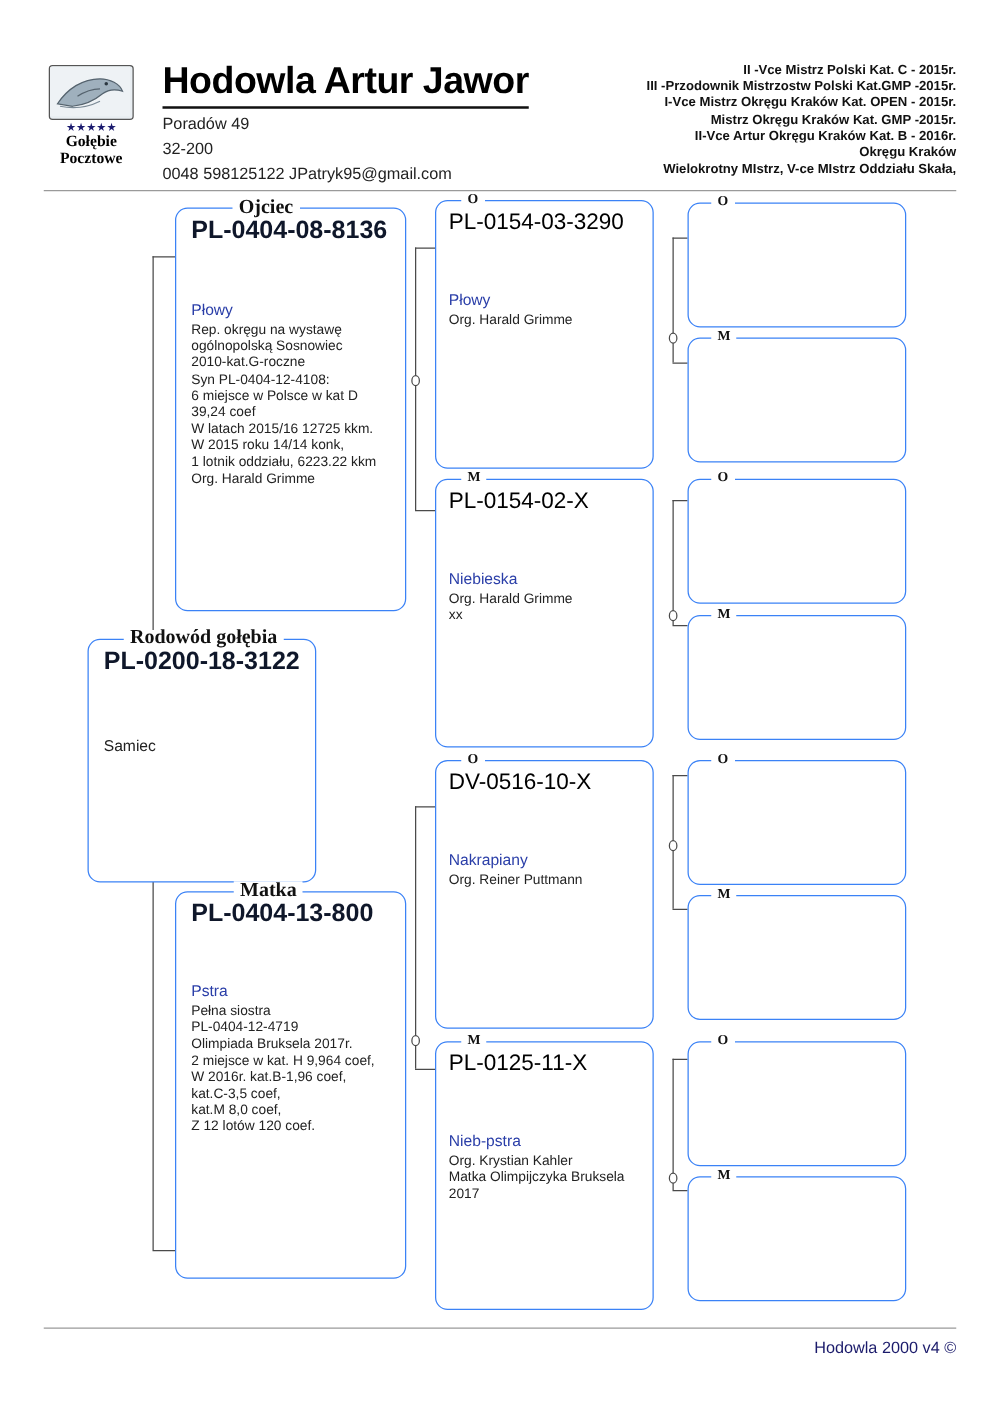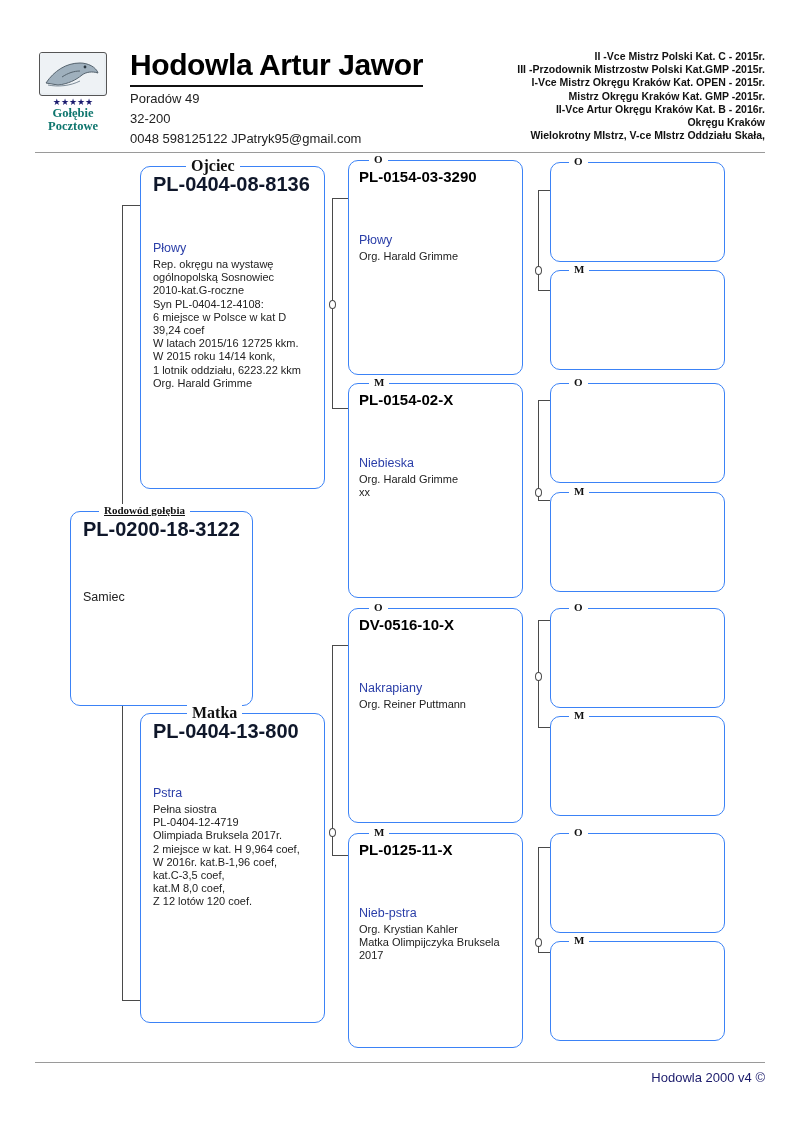--- a/index.html
+++ b/index.html
@@ -52,21 +52,21 @@
     letter-spacing: 0px;
     color: #1a1a6e;
     line-height: 10px;
     margin-top: 1px;
   }
   .logo-text {
     font-family: "Liberation Serif", serif;
     font-weight: bold;
     font-size: 12.5px;
     line-height: 12.5px;
-    color: #0f766e;
+    color: #000000;
   }
   .brand {
     position: absolute;
     left: 95px;
     top: 0;
     width: 370px;
   }
   .brand-title {
     font-family: "Liberation Sans", sans-serif;
     font-weight: bold;
@@ -128,33 +128,33 @@
   .box-legend {
     position: absolute;
     background: #fff;
     padding: 0 5px;
     font-family: "Liberation Serif", serif;
     font-weight: bold;
     color: #111;
     white-space: nowrap;
   }
   .legend-big { font-size: 16px; line-height: 15px; top: -9px; }
-  .legend-mid { font-size: 11px; line-height: 12px; top: -8px; text-decoration: underline; }
+  .legend-mid { font-size: 16px; line-height: 12px; top: -8px; }
   .legend-sm  { font-size: 11px; line-height: 11px; top: -7px; }
 
   .ring {
     font-weight: bold;
     font-size: 20px;
     color: #0f172a;
     padding: 9px 0 0 12px;
     line-height: 17px;
   }
   .ring-sm {
-    font-weight: bold;
-    font-size: 15px;
+    font-weight: normal;
+    font-size: 18px;
     color: #000;
     padding: 8px 0 0 10px;
     line-height: 16px;
   }
   .color-name {
     color: #2a3ea8;
     font-size: 12.5px;
     padding: 0 0 0 12px;
     line-height: 15px;
   }

